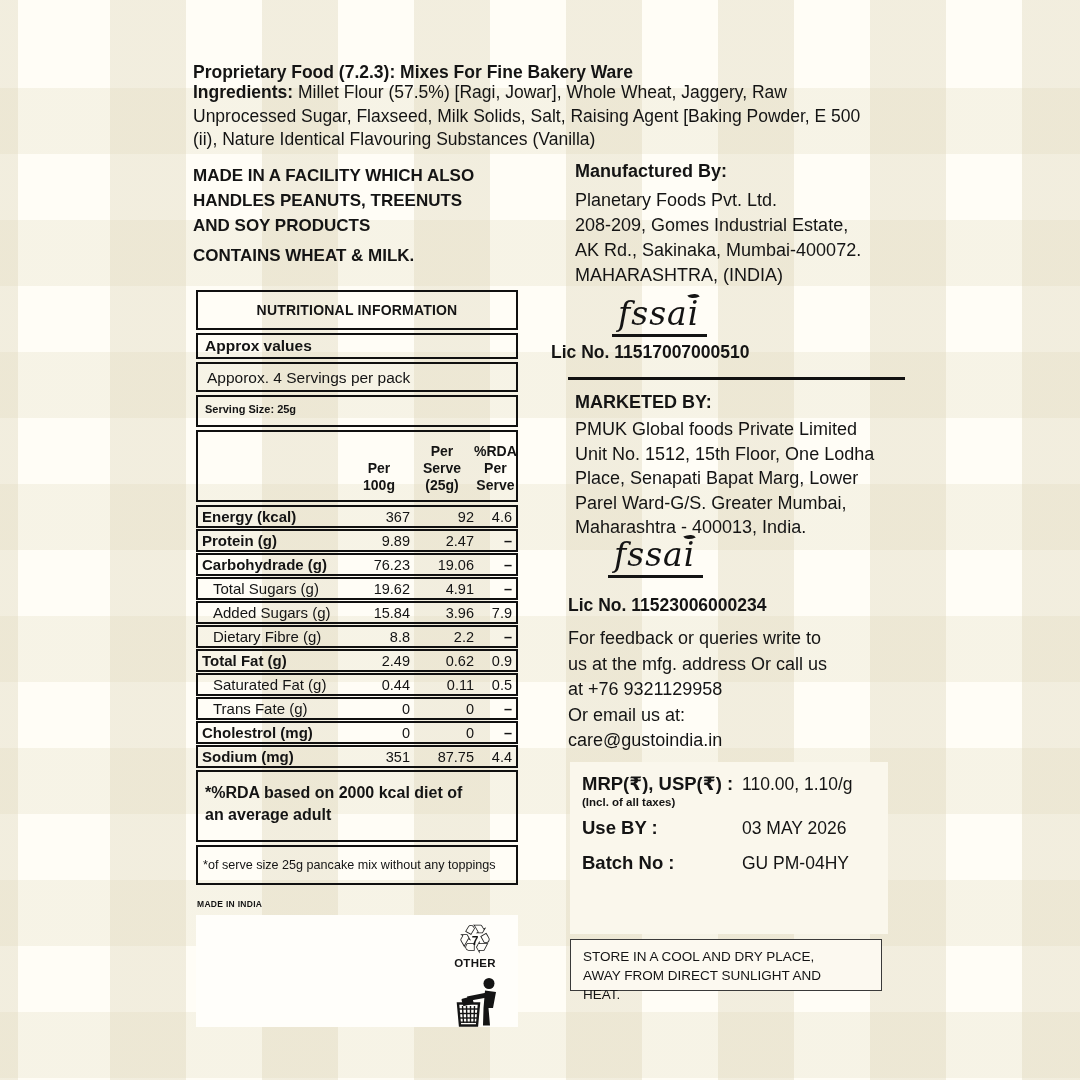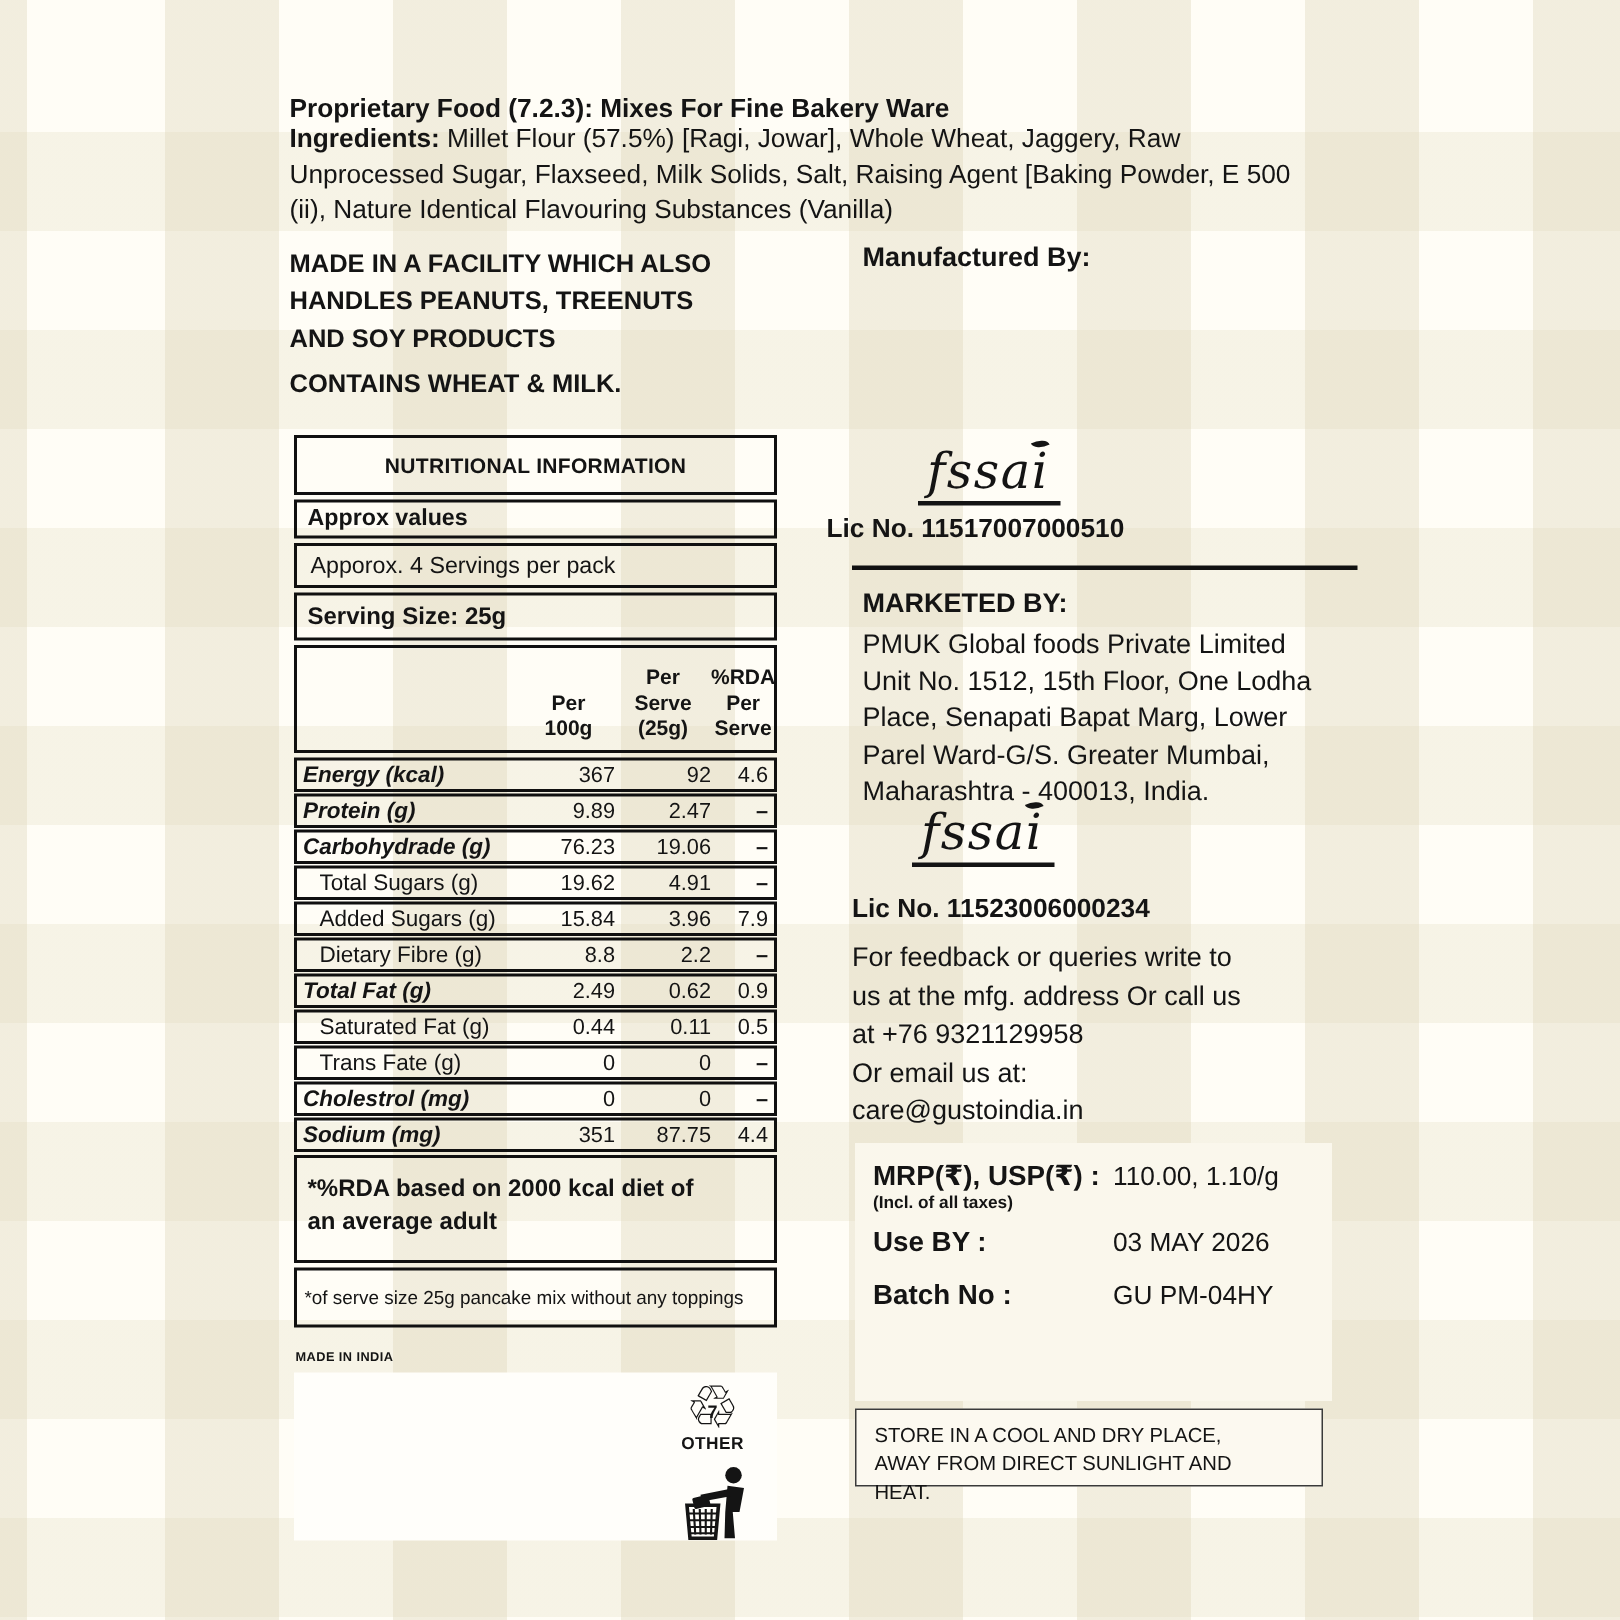--- a/index.html
+++ b/index.html
@@ -21,27 +21,27 @@
   .ingredients { position:absolute; left:193px; top:81px; width:695px; font-size:17.5px; line-height:23.5px; }
   .allergen-facility { position:absolute; left:193px; top:163px; font-size:17px; line-height:25px; font-weight:700; }
   .allergen-contains { position:absolute; left:193px; top:246px; font-size:17px; font-weight:700; }
 
   
   .nutri { position:absolute; left:196px; top:290px; width:322px; }
   .t-box { border:2.5px solid #101010; margin-bottom:3px; background:transparent; }
   .t-title { height:40px; display:flex; align-items:center; justify-content:center; font-size:14px; font-weight:700; letter-spacing:.2px; }
   .t-approx { height:26px; font-size:15.5px; font-weight:700; padding:2px 7px; }
   .t-serv { height:30px; font-size:15.5px; padding:5px 9px; }
-  .t-size { height:32px; font-size:16px; font-weight:700; padding:6px 7px; }
+  .t-size { height:32px; font-size:11px; font-weight:700; padding:6px 7px; }
   .cols { display:grid; grid-template-columns:146px 62px 64px 1fr; padding:0 4px; }
   .t-head { height:72px; align-items:end; font-size:14px; font-weight:700; text-align:center; padding-bottom:6px; }
   .t-head .thc { line-height:17px; }
   .t-row { height:23px; align-items:center; font-size:14.5px; margin-bottom:1px; }
   .t-row .lbl { font-size:15px; }
-  .t-row.rb .lbl { font-weight:700;font-style:italic; }
+  .t-row.rb .lbl { font-weight:700; }
   .t-row.ri .lbl { padding-left:11px; }
   .num { text-align:right; }
   .dash { font-weight:700; }
   .t-fn1 { height:72px; font-size:16px; font-weight:700; line-height:22px; padding:10px 7px; margin-top:2px; }
   .t-fn2 { height:40px; display:flex; align-items:center; font-size:12.6px; padding:0 5px; }
   .made-in { position:absolute; left:197px; top:899px; font-size:8.5px; font-weight:700; letter-spacing:.3px; }
 
   
   .bottom-panel { position:absolute; left:196px; top:915px; width:322px; height:112px; background:#fffefa; }
   .recycle { position:absolute; right:12px; top:2px; width:62px; text-align:center; }
@@ -202,20 +202,24 @@
           <line x1="22.5" y1="29" x2="22" y2="46"></line>
         <line x1="7" y1="32" x2="26" y2="32"></line>
           <line x1="7.3" y1="36.5" x2="25.7" y2="36.5"></line>
           <line x1="7.6" y1="41" x2="25.4" y2="41"></line>
           <line x1="8" y1="45.2" x2="25" y2="45.2"></line>
       </g>
     </svg>
   </div>
 
   <div class="mfg-head">Manufactured By:</div>
+  <div class="mfg-addr pre">Planetary Foods Pvt. Ltd.
+208-209, Gomes Industrial Estate,
+AK Rd., Sakinaka, Mumbai-400072.
+MAHARASHTRA, (INDIA)</div>
 
   <div class="fssai fssai1">
     <span class="fssai-txt">fssai</span>
     <span class="leaf"></span>
   </div>
   <div class="lic1">Lic No. 11517007000510</div>
 
   <div class="divider"></div>
 
   <div class="mkt-head">MARKETED BY:</div>

